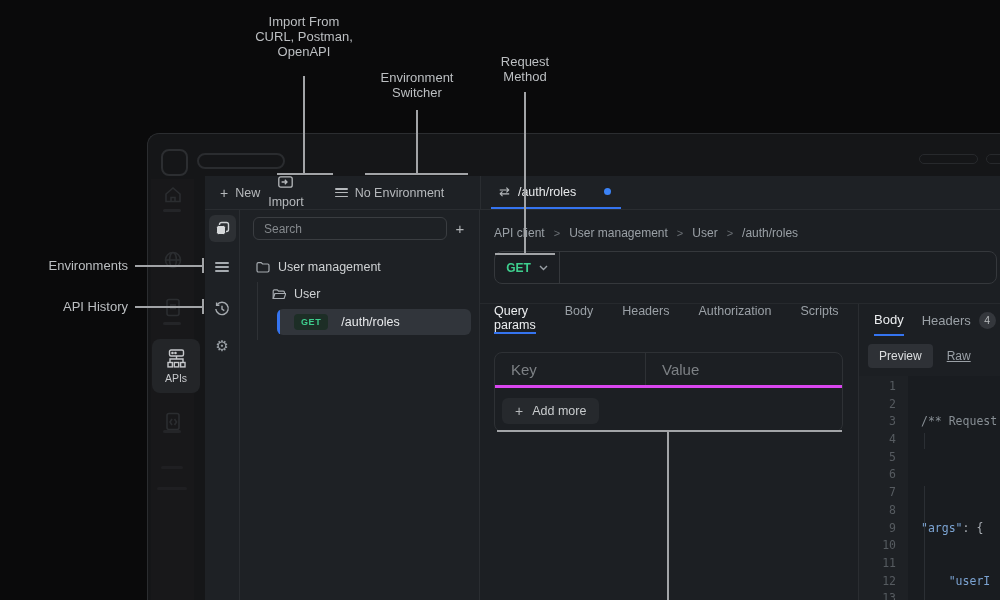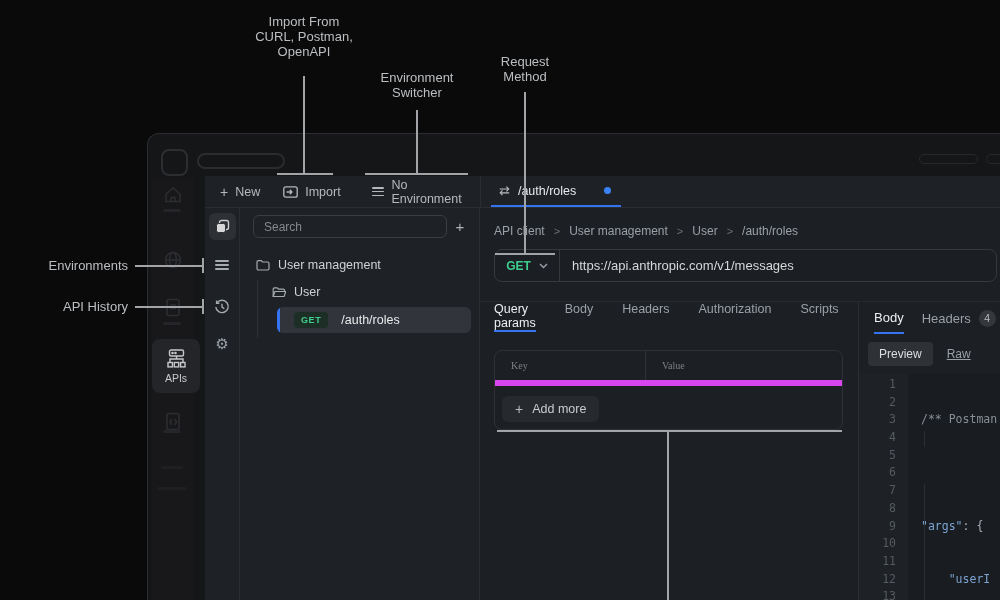--- a/index.html
+++ b/index.html
@@ -26,21 +26,21 @@
                border-radius:8px; display:flex; flex-direction:column; align-items:center;
                justify-content:center; gap:4px; z-index:2; }
   .apis-tile span { font-size:10.5px; color:#c6c8cb; }
 
   
   .panel { position:absolute; left:205px; top:176px; width:795px; height:424px;
            background:#1e2125; display:flex; flex-direction:column; z-index:10; }
   .toolbar { flex:0 0 32px; border-bottom:1px solid #2a2d31; display:flex; align-items:stretch; }
   .toolbar-left { width:275px; flex:0 0 275px; display:flex; align-items:center; }
   .tb-btn { display:flex; align-items:center; gap:7px; color:#b6b9bc; font-size:12.5px; cursor:default; }
-  .tb-new { margin-left:15px; } .tb-import { margin-left:23px; } .tb-env { margin-left:31px; }
+  .tb-new { margin-left:15px; } .tb-import { margin-left:8px;flex-direction:column; } .tb-env { margin-left:31px; }
   .plus { font-size:14px; color:#b6b9bc; }
   .bars { width:13px; height:9px; display:flex; flex-direction:column; justify-content:space-between; }
   .bars i { display:block; height:1.5px; background:#b6b9bc; border-radius:1px; }
   .tab-zone { flex:1; border-left:1px solid #2a2d31; display:flex; align-items:stretch; }
   .req-tab { margin-left:10px; padding:0 10px 0 8px; display:flex; align-items:center; gap:8px;
              color:#e8eaec; font-size:12.5px; border-bottom:2px solid #3574f0; }
   .swap { font-size:13px; color:#b6b9bc; }
   .dot { width:7px; height:7px; border-radius:50%; background:#3b82f6; margin-left:20px; }
 
   .body-row { flex:1; display:flex; min-height:0; }
@@ -87,22 +87,22 @@
                 color:#3ecf8e; font-size:12px; font-weight:bold; }
   .url-text { padding-left:12px; color:#d6d8da; font-size:13px; white-space:nowrap; }
 
   .split { flex:1; display:flex; min-height:0; }
   .left-pane { flex:1; min-width:0; }
   .tabs { height:32px; display:flex; align-items:flex-start; padding-left:14px;
           font-size:12.5px; color:#9aa0a6; }
   .tab { display:flex; align-items:center; margin-right:29px; }
   .tab.active { color:#eceef0; border-bottom:2px solid #3574f0; }
   .params-table { margin:16px 15px 0 14px; height:80px; border:1px solid #2e3135; border-radius:8px; }
-  .pt-header { height:35px; display:flex; border-bottom:6px solid #d946ef;
-               color:#7d8185; font-size:10px;font-family:Liberation Serif, serif; }
+  .pt-header { height:35px; display:flex; border-bottom:3px solid #d946ef;
+               color:#7d8185; font-size:15px; }
   .pt-key { width:151px; flex:0 0 151px; border-right:1px solid #2e3135; display:flex;
             align-items:center; padding-left:16px; }
   .pt-value { display:flex; align-items:center; padding-left:16px; }
   .pt-body { padding:10px 0 0 7px; }
   .add-more { display:inline-flex; align-items:center; gap:9px; background:#26292d;
               border-radius:6px; padding:5px 13px; color:#c9ccce; font-size:12.5px; }
 
   
   .right-pane { flex:0 0 142px; width:142px; border-left:1px solid #2a2d31;
                 display:flex; flex-direction:column; }
@@ -303,21 +303,20 @@
             <span>/auth/roles</span>
           </div>
           <div class="url-row">
             <div class="url-group">
               <div class="method-seg">
                 <span>GET</span>
                 <svg width="9" height="6" viewBox="0 0 9 6" fill="none" stroke="#9aa0a6" stroke-width="1.4">
                   <path d="M1 1l3.5 3.5L8 1"></path>
                 </svg>
               </div>
-              <div class="url-text">https://api.anthropic.com/v1/messages</div>
             </div>
           </div>
         </div>
 
         <div class="split">
 
           <div class="left-pane">
             <div class="tabs">
               <div class="tab active">Query params</div>
               <div class="tab">Body</div>
@@ -361,21 +360,21 @@
                 <div class="gl">6</div>
                 <div class="gl">7</div>
                 <div class="gl">8</div>
                 <div class="gl">9</div>
                 <div class="gl">10</div>
                 <div class="gl">11</div>
                 <div class="gl">12</div>
                 <div class="gl">13</div>
               </div>
               <div class="code-lines">
-                <div class="cl"><span class="c">/** Postman</span></div>
+                <div class="cl"><span class="c">/** Request</span></div>
                 <div class="cl"><span></span></div>
                 <div class="cl"><span class="k">"args"</span><span>: {</span></div>
                 <div class="cl"><span class="k">    "userI</span></div>
                 
                 
                 
                 
                 
                 
                 

